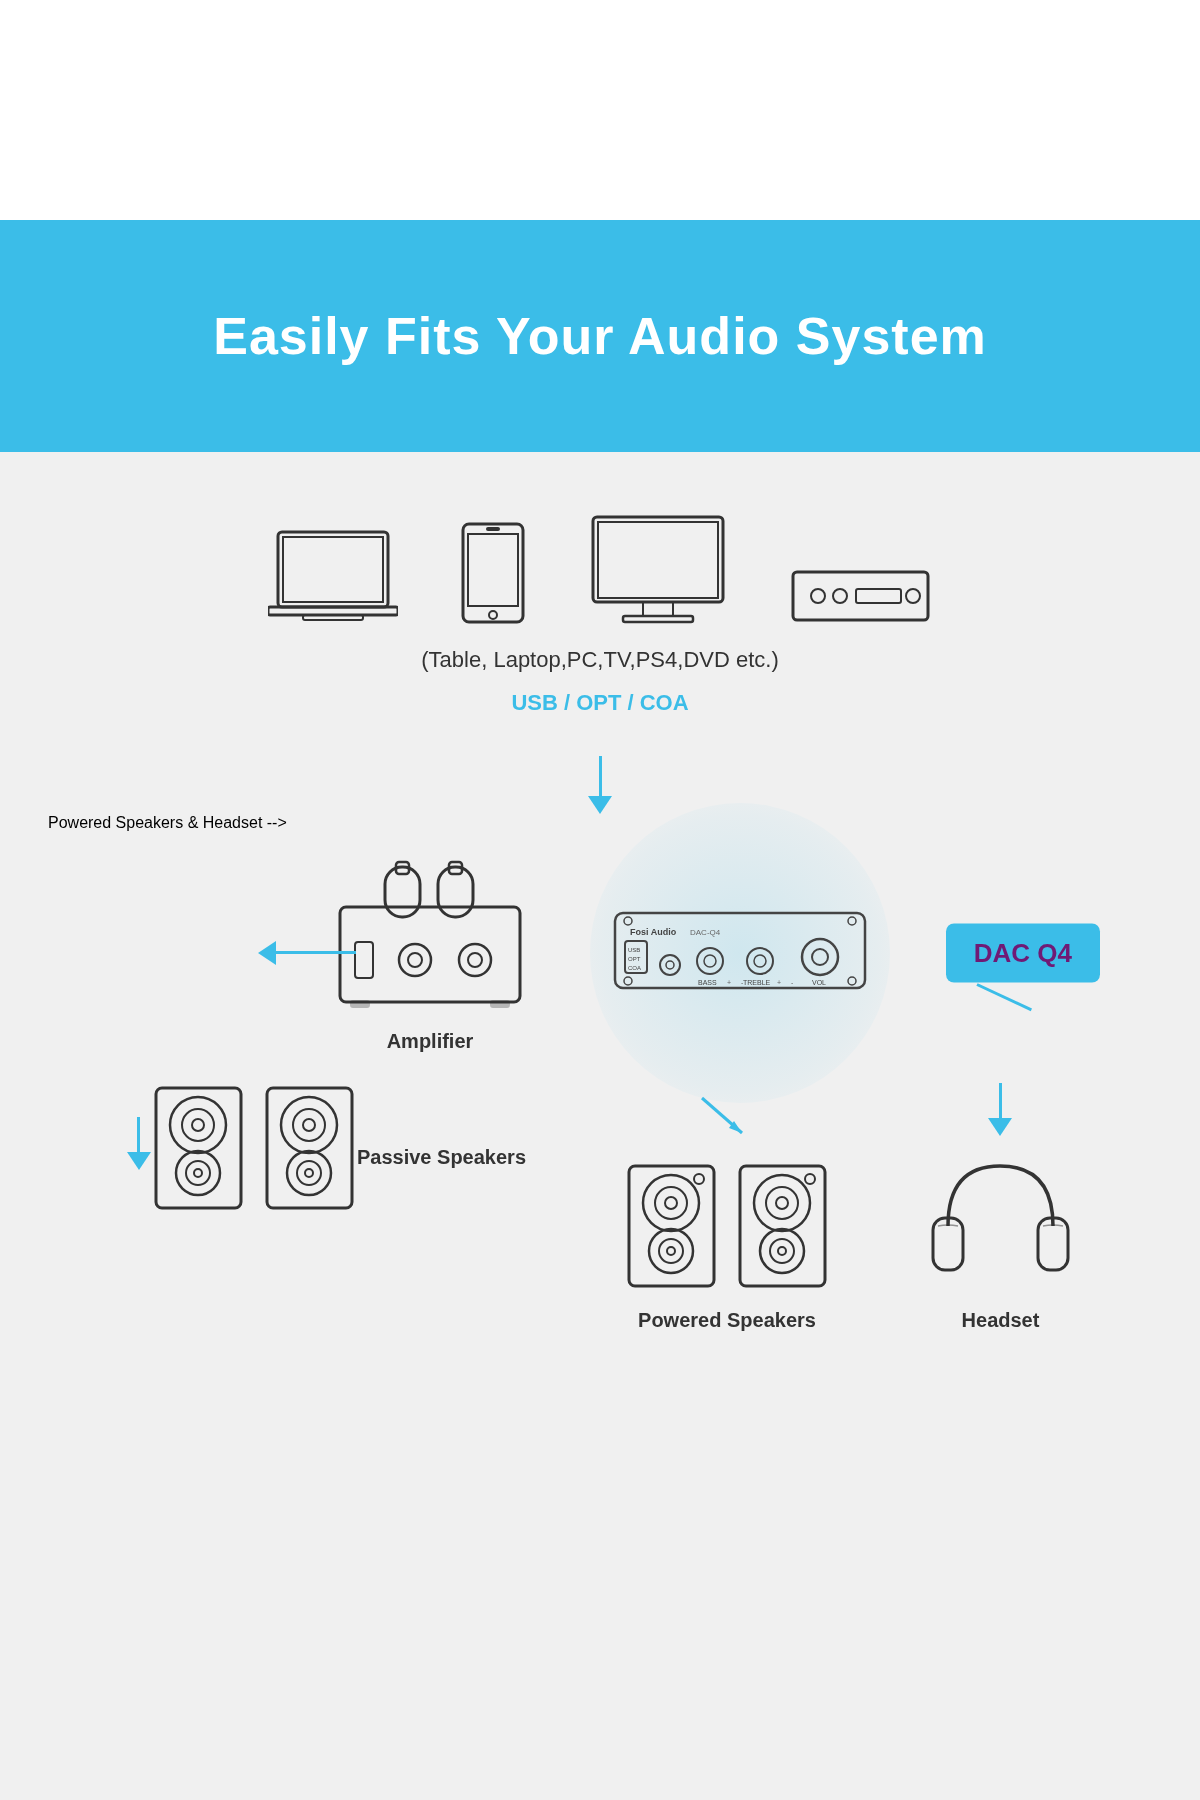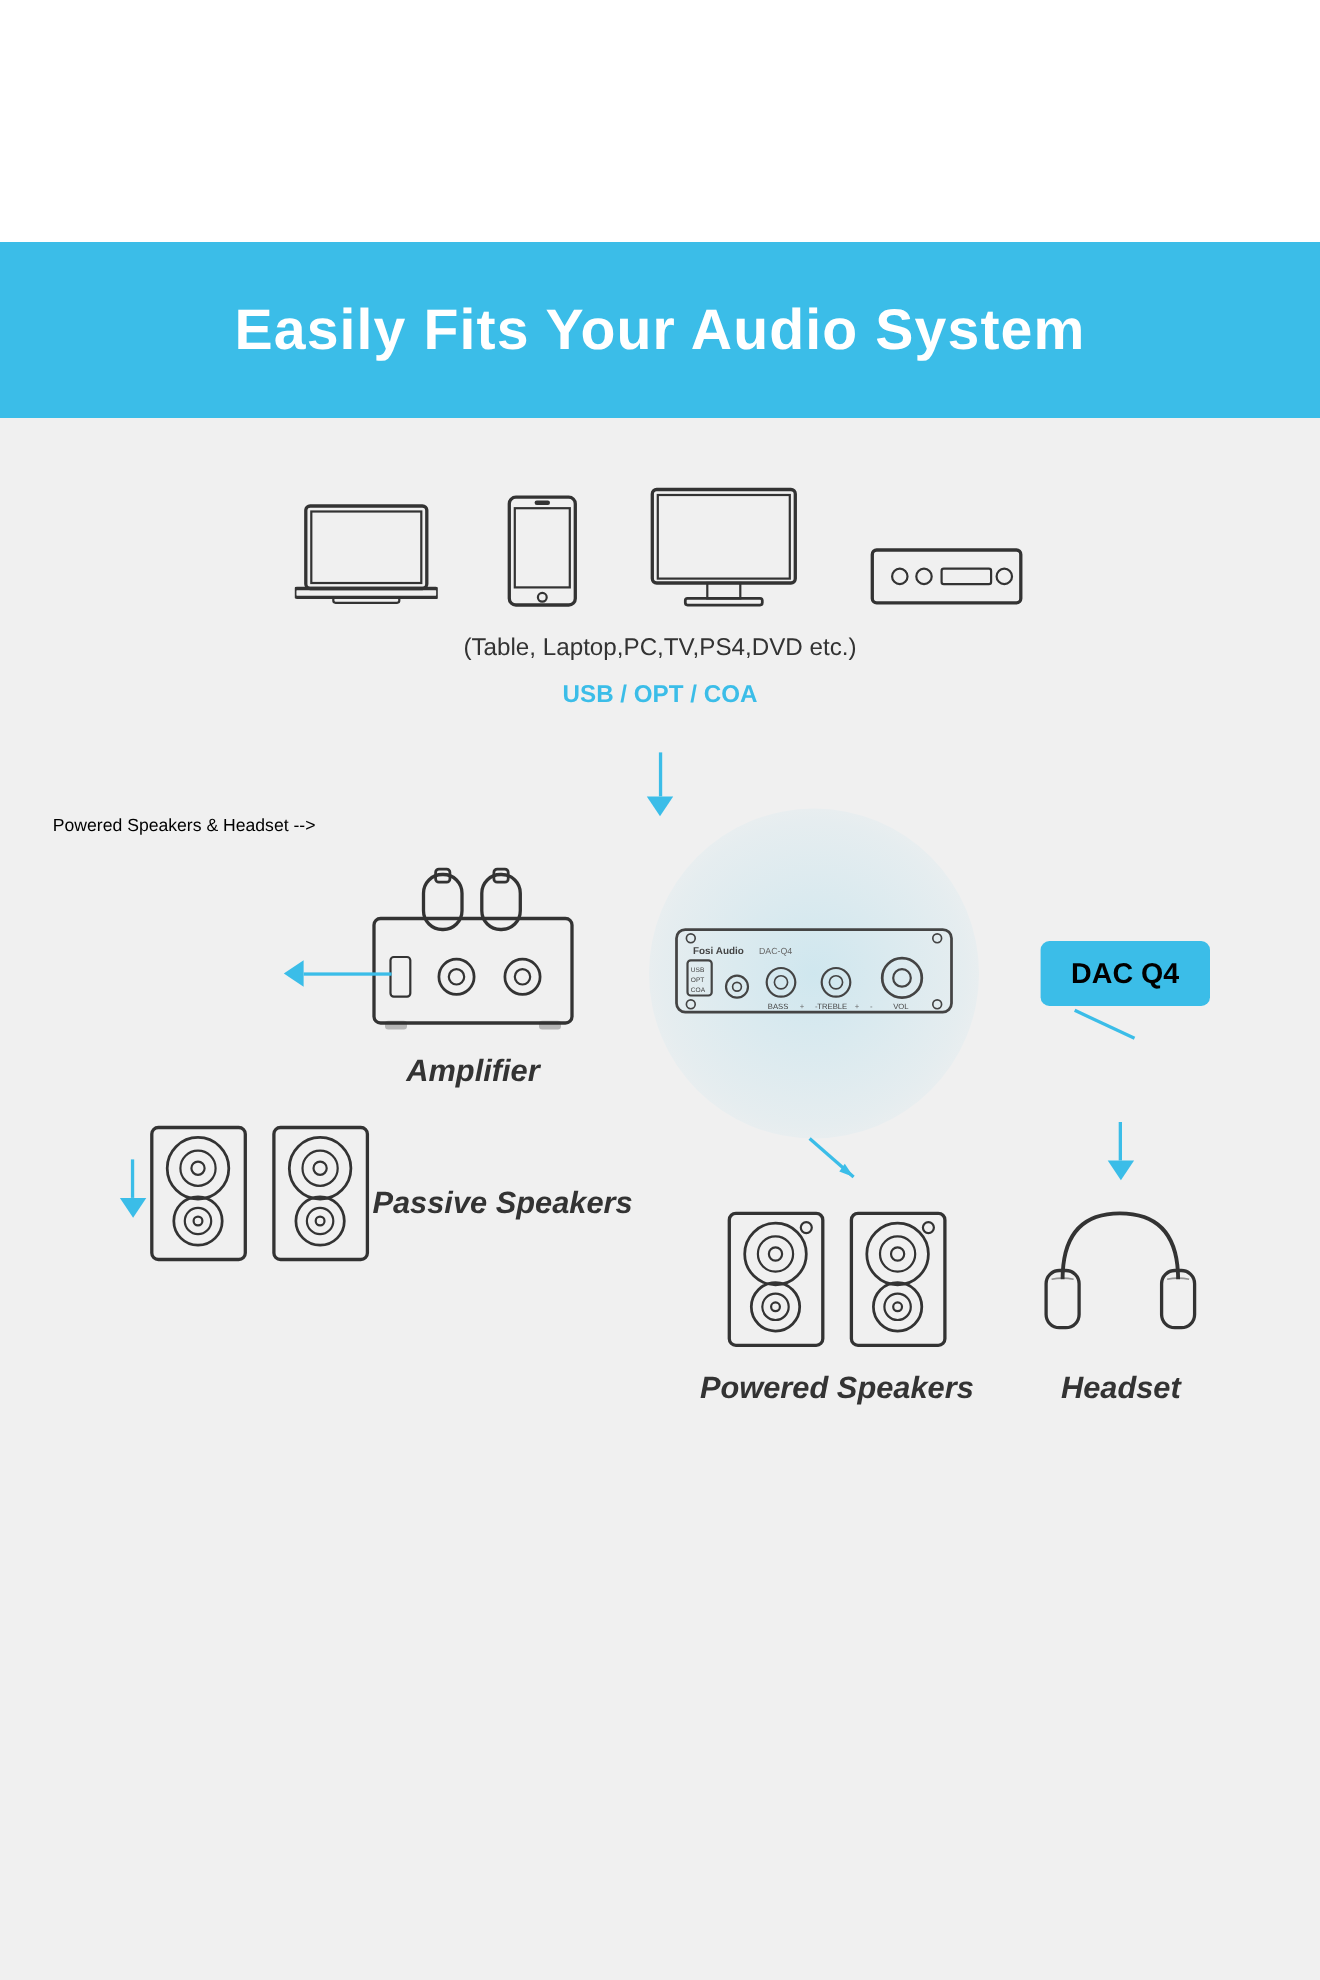--- a/index.html
+++ b/index.html
@@ -12,21 +12,21 @@
     }
 
     .top-white {
       width: 100%;
       height: 220px;
       background: #ffffff;
     }
 
     .header-banner {
       width: 100%;
-      height: 160px;
+      height: 232px;
       background: #3bbde8;
       display: flex;
       align-items: center;
       justify-content: center;
     }
 
     .header-title {
       color: #ffffff;
       font-size: 52px;
       font-weight: 800;
@@ -84,26 +84,25 @@
 
     .arrow-left {
       width: 0;
       height: 0;
       border-top: 12px solid transparent;
       border-bottom: 12px solid transparent;
       border-right: 18px solid #3bbde8;
     }
 
     .device-label {
-      font-size: 28px;
+      font-size: 20px;
       font-weight: bold;
       color: #333;
       margin-top: 18px;
       text-align: center;
-      font-style: italic;
     }
 
     
     svg {
       display: block;
     }
 
     .h-line {
       height: 3px;
       background: #3bbde8;
@@ -246,21 +245,21 @@
           <circle cx="18" cy="78" r="4" fill="none" stroke="#444" stroke-width="1.5"></circle>
           <circle cx="242" cy="78" r="4" fill="none" stroke="#444" stroke-width="1.5"></circle>
 
           <text x="117" y="82" font-family="Arial" font-size="7" fill="#666">+</text>
           <text x="131" y="82" font-family="Arial" font-size="7" fill="#666">-</text>
           <text x="167" y="82" font-family="Arial" font-size="7" fill="#666">+</text>
           <text x="181" y="82" font-family="Arial" font-size="7" fill="#666">-</text>
         </svg>
       </div>
 
-      <div style="position:absolute; right:-230px; top:50%; transform:translateY(-50%); background:#3bbde8; color:#000000; font-size:26px; font-weight:bold; padding:14px 28px; border-radius:8px; white-space:nowrap; z-index:2;">DAC Q4</div>
+      <div style="position:absolute; right:-230px; top:50%; transform:translateY(-50%); background:#3bbde8; color:#701a75; font-size:26px; font-weight:bold; padding:14px 28px; border-radius:8px; white-space:nowrap; z-index:2;">DAC Q4</div>
     </div>
 
     <div style="position:absolute; right:115px; top:65%; display:flex; align-items:center;">
       <div class="h-line" style="width:60px; transform:rotate(25deg); transform-origin:left center;"></div>
     </div>
   </div>
 
   
   <div style="display:flex; justify-content:space-around; align-items:flex-start; margin-top:30px; padding:0 30px; position:relative;">
 

